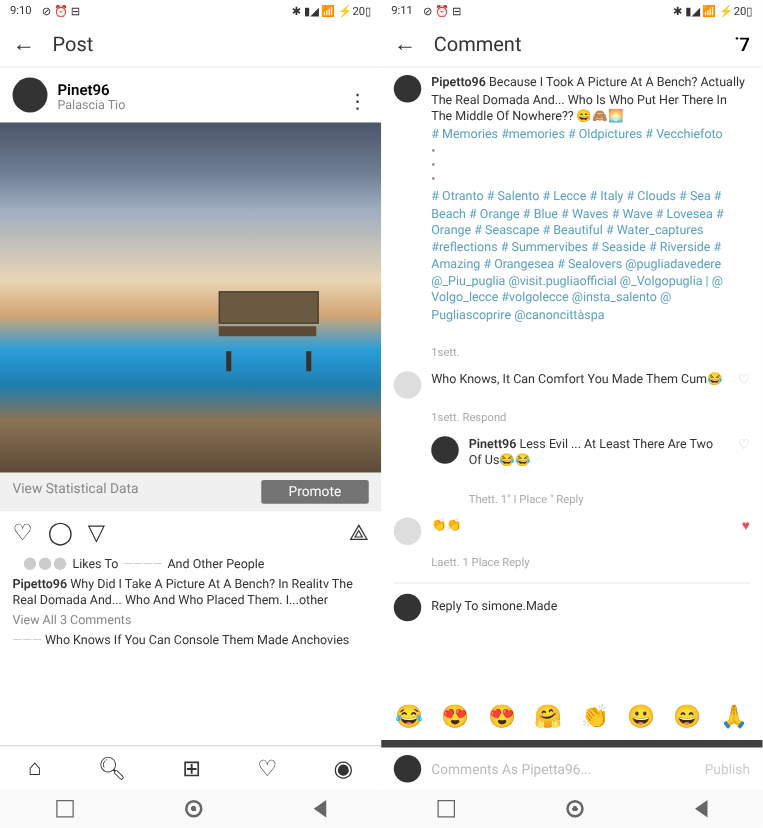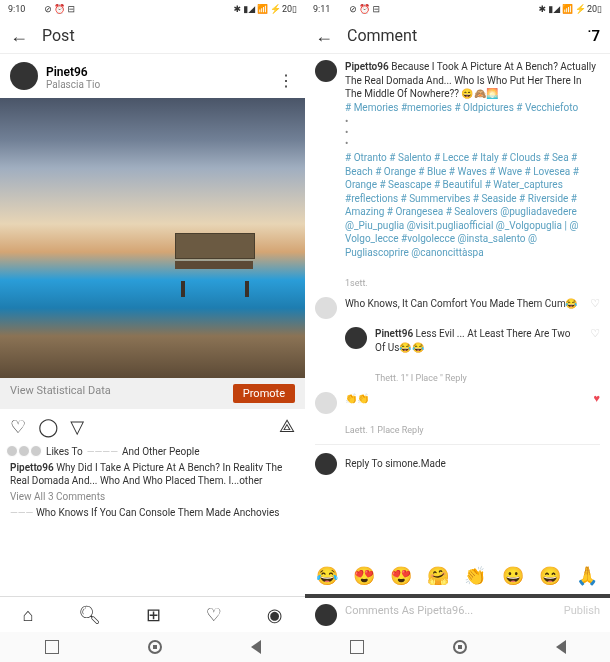--- a/index.html
+++ b/index.html
@@ -1,42 +1,42 @@
 <!DOCTYPE html>
 <html><head>
 <meta charset="utf-8">
 <style>
 *{margin:0;padding:0;box-sizing:border-box;font-family:-apple-system,BlinkMacSystemFont,"Segoe UI",Roboto,sans-serif}
 body{background:#f5f5f5;width:610px;height:662px;display:flex}
 .screen{width:305px;height:662px;background:#fff;display:flex;flex-direction:column;position:relative}
 .statusbar{height:18px;display:flex;align-items:center;padding:0 8px;font-size:9px;color:#333;justify-content:space-between}
-.sb-left,.sb-right{display:flex;gap:19px;align-items:center}
+.sb-left,.sb-right{display:flex;gap:8px;align-items:center}
 .header{height:36px;display:flex;align-items:center;padding:0 10px;gap:14px;border-bottom:1px solid #eee}
 .back{font-size:18px;color:#333}
 .title{font-size:16px;color:#333}
 .count{margin-left:auto;font-size:15px;font-weight:600}
 .post-header{display:flex;align-items:flex-end;padding:8px 10px;gap:8px}
 .avatar{width:28px;height:28px;border-radius:50%;background:#333}
 .avatar.sm{width:22px;height:22px}
 .user-info{flex:1}
 .username{font-size:12px;font-weight:600}
 .location{font-size:10px;color:#888}
 .more{font-size:16px;color:#333;letter-spacing:1px}
 .post-image{width:100%;height:280px;background:linear-gradient(180deg,#4a5568 0%,#718096 15%,#a0aec0 25%,#e8d5b5 45%,#d4a574 55%,#2a9dd8 65%,#1e7db0 75%,#8b7355 85%,#5c4a36 100%);position:relative}
 .bench{position:absolute;right:50px;top:135px;width:80px;height:50px}
 .bench-back{width:80px;height:26px;background:#6b5a42;border:1px solid #4a3f2e}
 .bench-seat{width:78px;height:8px;background:#5c4a36;margin-top:2px}
 .bench-leg{position:absolute;width:4px;height:16px;background:#3a3028;bottom:-14px}
 .post-actions{display:flex;justify-content:space-between;align-items:flex-start;padding:6px 10px;background:#f0f0f0}
 .stat-link{font-size:11px;color:#888}
-.promote{background:#c2410c;color:#fff;padding:3px 10px;font-size:11px;border-radius:2px}
+.promote{background:#737373;color:#fff;padding:3px 22px;font-size:11px;border-radius:2px}
 .icon-row{display:flex;align-items:center;padding:6px 10px;gap:12px}
 .icon{font-size:18px;color:#333}
 .bookmark{margin-left:auto}
-.likes-row{padding:2px 10px;font-size:10px;color:#333;display:flex;gap:4px;align-items:flex-end}
+.likes-row{padding:2px 22px;font-size:10px;color:#333;display:flex;gap:4px;align-items:flex-end}
 .like-av{width:12px;height:12px;border-radius:50%;background:#ccc;margin-left:-4px;border:1px solid #fff}
 .caption{padding:2px 10px;font-size:10px;color:#333;line-height:1.3}
 .view-comments{padding:2px 10px;font-size:10px;color:#888}
 .bottom-nav{height:36px;display:flex;align-items:center;justify-content:space-around;border-top:1px solid #ddd;margin-top:auto}
 .nav-icon{font-size:18px;color:#333}
 .sys-nav{height:30px;display:flex;align-items:center;justify-content:space-around;background:#fafafa}
 .sys-icon{width:14px;height:14px;border:1px solid #666}
 .sys-circle{border-radius:50%;border:2px solid #666;background:radial-gradient(circle,#666 30%,transparent 31%)}
 .sys-tri{width:0;height:0;border-top:7px solid transparent;border-bottom:7px solid transparent;border-right:10px solid #666}
 
@@ -47,21 +47,21 @@
 .hashtags{color:#5aa0c0}
 .dots{color:#888;line-height:1.1;margin:2px 0}
 .sub-comment{display:flex;gap:8px;margin:8px 0;align-items:flex-start}
 .gray-av{width:22px;height:22px;border-radius:50%;background:#ddd}
 .reply{margin-left:30px}
 .meta{color:#aaa;font-size:9px;margin-top:18px}
 .heart-sm{font-size:11px;color:#ccc}
 .heart-red{color:#ed4956}
 .reply-to{display:flex;align-items:center;gap:8px;padding:8px 0;border-top:1px solid #eee}
 .emoji-bar{display:flex;justify-content:space-around;padding:8px 4px;font-size:18px}
-.comment-input{display:flex;gap:8px;padding:6px 10px;border-top:4px solid #404040}
+.comment-input{display:flex;align-items:center;gap:8px;padding:6px 10px;border-top:6px solid #404040}
 .input-text{flex:1;font-size:11px;color:#bbb}
 .publish{font-size:11px;color:#ccc}
 </style>
 </head>
 <body>
 
 <div class="screen">
   <div class="statusbar">
     <div class="sb-left">
         <span>9:10</span>
@@ -155,20 +155,21 @@
         <span class="hashtags"># Memories #memories # Oldpictures # Vecchiefoto</span>
         <div class="dots">•<br>•<br>•</div>
         <span class="hashtags"># Otranto # Salento # Lecce # Italy # Clouds # Sea # Beach # Orange # Blue # Waves # Wave # Lovesea # Orange # Seascape # Beautiful # Water_captures #reflections # Summervibes # Seaside # Riverside # Amazing # Orangesea # Sealovers @pugliadavedere @_Piu_puglia @visit.pugliaofficial @_Volgopuglia | @ Volgo_lecce #volgolecce @insta_salento @ Pugliascoprire @canoncittàspa</span>
         <div class="meta">1sett.</div>
       </div>
     </div>
     <div class="sub-comment">
       <div class="gray-av"></div>
       <div class="comment-text">
         <span>Who Knows, It Can Comfort You Made Them Cum😂</span>
+        <div class="meta">1sett. Respond</div>
       </div>
       <span class="heart-sm">♡</span>
     </div>
     <div class="sub-comment reply">
       <div class="avatar sm"></div>
       <div class="comment-text">
         <span class="bold">Pinett96</span>
         <span>Less Evil ... At Least There Are Two Of Us😂😂</span>
         <div class="meta">Thett. 1" I Place " Reply</div>
       </div>

